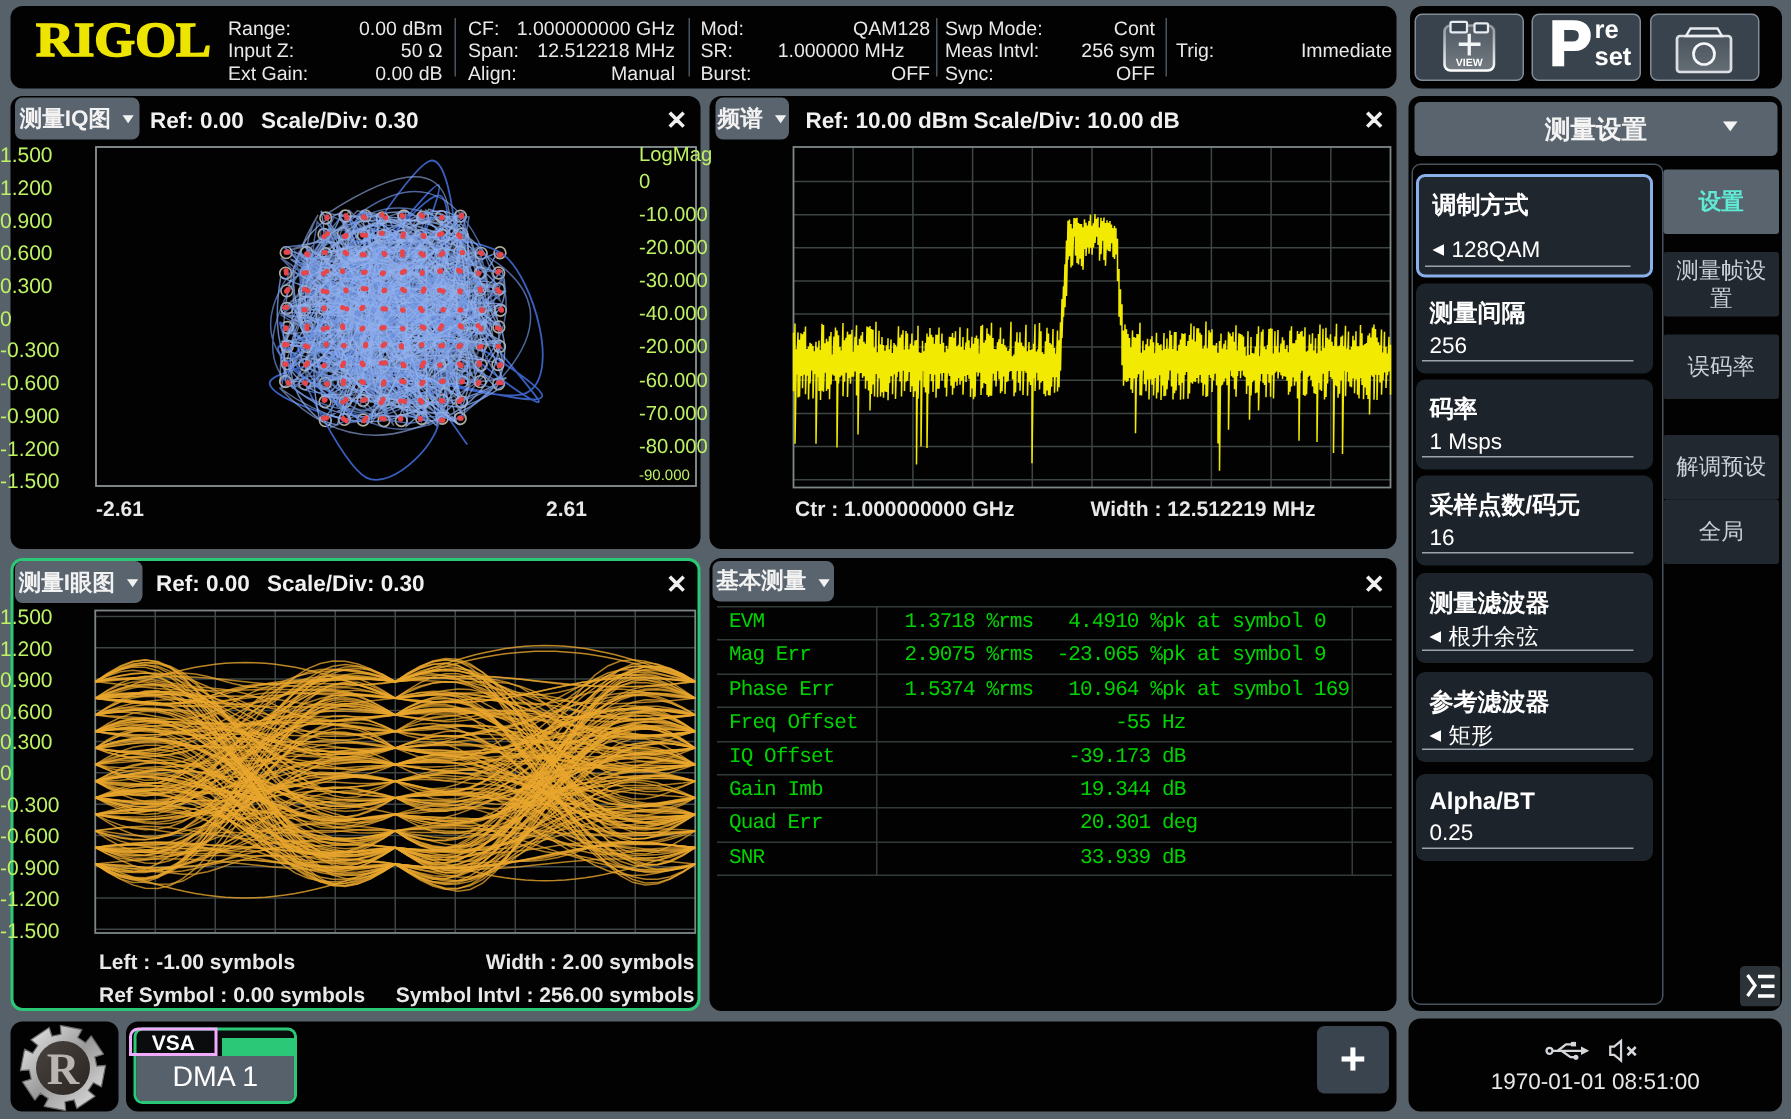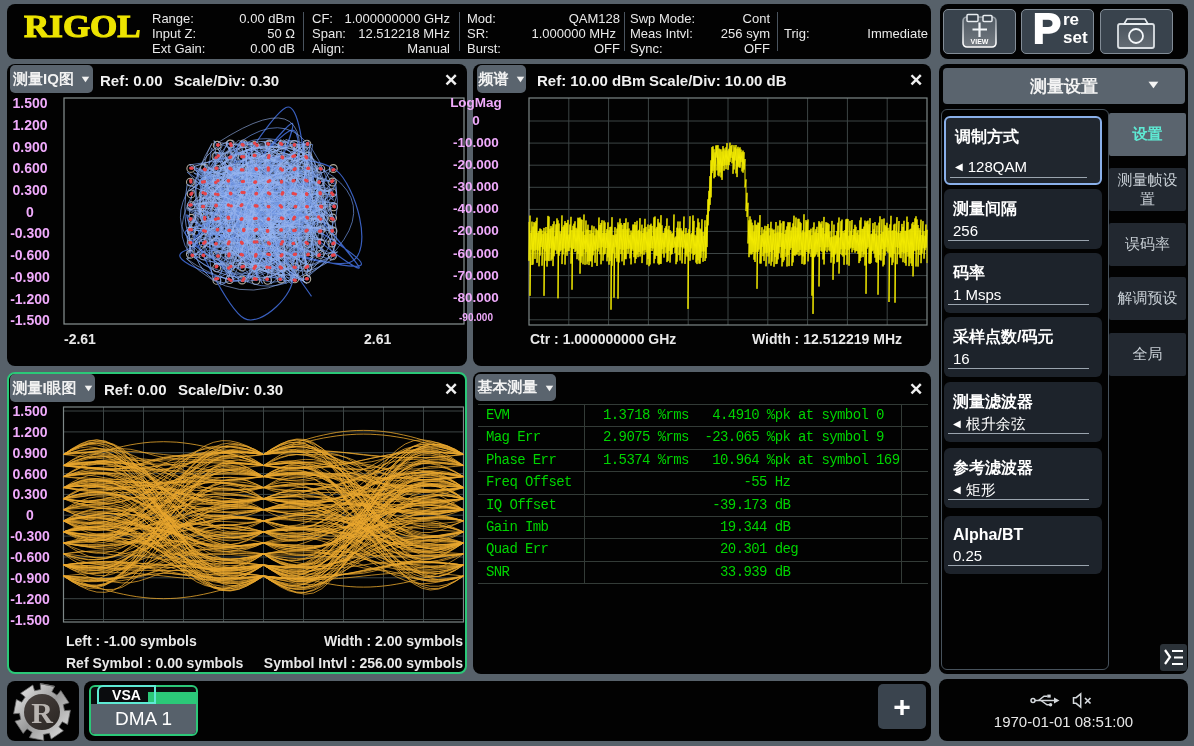--- a/index.html
+++ b/index.html
@@ -1,21 +1,21 @@
 <!DOCTYPE html>
 <html><head><meta charset="utf-8"><style>
 *{margin:0;padding:0;box-sizing:border-box}
 body{width:1194px;height:746px;background:#57616a;font-family:"Liberation Sans",sans-serif;position:relative;overflow:hidden}
 .abs{position:absolute}
 .panel{position:absolute;background:#020202;border-radius:8px}
 .tab{position:absolute;background:#5a646e;border-radius:5px;color:#f2f2f2;font-size:15px;font-weight:bold;display:flex;align-items:center;justify-content:center}
 .tab .dn{font-size:9px;margin-left:7px;transform:scaleX(1.4)}
 .ttl{position:absolute;color:#f0f0f0;font-size:15px;font-weight:bold;white-space:nowrap}
 .x{position:absolute;color:#f0f0f0;font-size:17px;font-weight:bold}
-.ylab{position:absolute;color:#f0abfc;font-size:14px;font-weight:bold;text-align:center;white-space:nowrap}
+.ylab{position:absolute;color:#bef264;font-size:14px;font-weight:normal;text-align:left;white-space:nowrap}
 .ft{position:absolute;color:#e8e8e8;font-size:14px;font-weight:bold;white-space:nowrap}
 .tb{color:#e9e9e9;font-size:13px;position:absolute;white-space:nowrap}
 .tbv{text-align:right}
 .mi{position:absolute;left:944px;width:158px;background:#1d232b;border-radius:6px;color:#fff}
 .mi .lb{position:absolute;left:9px;font-size:16px;font-weight:bold;white-space:nowrap}
 .mi .vl{position:absolute;left:9px;font-size:15px;white-space:nowrap}
 .mi .ul{position:absolute;left:4px;right:13px;height:1px;background:#9aa4ae}
 .stab{position:absolute;left:1109px;width:77px;background:#222830;color:#c9d0d6;font-size:15px;display:flex;align-items:center;justify-content:center;text-align:center;border-radius:2px}
 </style></head><body>
 
@@ -29,21 +29,21 @@
 <div class="tb tbv" style="left:152px;top:40.5px;width:143px">0.00 dB</div>
 <div class="tb" style="left:312px;top:10.5px">CF:</div>
 <div class="tb tbv" style="left:312px;top:10.5px;width:138px">1.000000000 GHz</div>
 <div class="tb" style="left:312px;top:25.5px">Span:</div>
 <div class="tb tbv" style="left:312px;top:25.5px;width:138px">12.512218 MHz</div>
 <div class="tb" style="left:312px;top:40.5px">Align:</div>
 <div class="tb tbv" style="left:312px;top:40.5px;width:138px">Manual</div>
 <div class="tb" style="left:467px;top:10.5px">Mod:</div>
 <div class="tb tbv" style="left:467px;top:10.5px;width:153px">QAM128</div>
 <div class="tb" style="left:467px;top:25.5px">SR:</div>
-<div class="tb tbv" style="left:463px;top:25.5px;width:153px">1.000000 MHz</div>
+<div class="tb tbv" style="left:450px;top:25.5px;width:153px">1.000000 MHz</div>
 <div class="tb" style="left:467px;top:40.5px">Burst:</div>
 <div class="tb tbv" style="left:467px;top:40.5px;width:153px">OFF</div>
 <div class="tb" style="left:630px;top:10.5px">Swp Mode:</div>
 <div class="tb tbv" style="left:630px;top:10.5px;width:140px">Cont</div>
 <div class="tb" style="left:630px;top:25.5px">Meas Intvl:</div>
 <div class="tb tbv" style="left:630px;top:25.5px;width:140px">256 sym</div>
 <div class="tb" style="left:630px;top:40.5px">Sync:</div>
 <div class="tb tbv" style="left:630px;top:40.5px;width:140px">OFF</div>
 <div class="tb" style="left:784px;top:25.5px">Trig:</div>
 <div class="tb tbv" style="left:784px;top:25.5px;width:144px">Immediate</div>
@@ -523,21 +523,21 @@
 <div class="ylab" style="left:426px;top:135.1px;width:100px;font-size:13.5px">-10.000</div>
 <div class="ylab" style="left:426px;top:157.2px;width:100px;font-size:13.5px">-20.000</div>
 <div class="ylab" style="left:426px;top:179.3px;width:100px;font-size:13.5px">-30.000</div>
 <div class="ylab" style="left:426px;top:201.4px;width:100px;font-size:13.5px">-40.000</div>
 <div class="ylab" style="left:426px;top:223.4px;width:100px;font-size:13.5px">-20.000</div>
 <div class="ylab" style="left:426px;top:245.5px;width:100px;font-size:13.5px">-60.000</div>
 <div class="ylab" style="left:426px;top:267.6px;width:100px;font-size:13.5px">-70.000</div>
 <div class="ylab" style="left:426px;top:289.7px;width:100px;font-size:13.5px">-80.000</div>
 <div class="ylab" style="left:426px;top:311.8px;width:100px;font-size:10px">-90.000</div>
 <div class="ft" style="left:530px;top:331px">Ctr : 1.000000000 GHz</div>
-<div class="ft" style="left:727px;top:331px;width:200px;text-align:center">Width : 12.512219 MHz</div>
+<div class="ft" style="left:727px;top:331px;width:200px;text-align:left">Width : 12.512219 MHz</div>
 <div class="panel" style="left:7px;top:372px;width:460px;height:302px;border:2px solid #2bc878"></div>
 <svg class="abs" style="left:7px;top:372px" width="460" height="302" viewBox="0 0 460 302">
 <line x1="96.5" y1="35" x2="96.5" y2="250" stroke="#3d4545" stroke-width="1"></line>
 <line x1="136.5" y1="35" x2="136.5" y2="250" stroke="#3d4545" stroke-width="1"></line>
 <line x1="176.5" y1="35" x2="176.5" y2="250" stroke="#3d4545" stroke-width="1"></line>
 <line x1="216.5" y1="35" x2="216.5" y2="250" stroke="#3d4545" stroke-width="1"></line>
 <line x1="256.5" y1="35" x2="256.5" y2="250" stroke="#3d4545" stroke-width="1"></line>
 <line x1="296.5" y1="35" x2="296.5" y2="250" stroke="#3d4545" stroke-width="1"></line>
 <line x1="336.5" y1="35" x2="336.5" y2="250" stroke="#3d4545" stroke-width="1"></line>
 <line x1="376.5" y1="35" x2="376.5" y2="250" stroke="#3d4545" stroke-width="1"></line>
@@ -831,21 +831,21 @@
 <div class="ul" style="top:51px"></div>
 </div>
 <div class="mi" style="top:516px;height:58px;">
 <div class="lb" style="top:10px">Alpha/BT</div>
 <div class="vl" style="top:31px">0.25</div>
 <div class="ul" style="top:49px"></div>
 </div>
 <div class="stab" style="top:113px;height:43px;background:#5a646e;color:#5eead4;font-weight:bold">设置</div>
 <div class="stab" style="top:168px;height:43px;">测量帧设<br>置</div>
 <div class="stab" style="top:223px;height:43px;">误码率</div>
-<div class="stab" style="top:277px;height:43px;">解调预设</div>
+<div class="stab" style="top:290px;height:43px;">解调预设</div>
 <div class="stab" style="top:333px;height:43px;">全局</div>
 <svg class="abs" style="left:1160px;top:644px" width="27" height="27" viewBox="0 0 27 27">
 <rect x="0" y="0" width="27" height="27" rx="3" fill="#2b3238"></rect>
 <path d="M5 6 l5 7 l-5 7" stroke="#fff" stroke-width="2.2" fill="none"></path>
 <path d="M12 7 H23 M14 13.5 H23 M12 20 H23" stroke="#fff" stroke-width="2.2"></path>
 </svg>
 <div class="panel" style="left:7px;top:681px;width:72px;height:60px"></div>
 <svg class="abs" style="left:13px;top:683px" width="58" height="58" viewBox="0 0 58 58">
 <defs>
 <linearGradient id="gr" x1="0" y1="0" x2="1" y2="1">
@@ -861,21 +861,21 @@
 <g transform="translate(29,29)">
 <path d="M-1.8 -28.4 L12.6 -25.6 L9.8 -20.3 L15.0 -16.8 L18.8 -21.4 L27.0 -9.2 L21.2 -7.4 L22.5 -1.3 L28.4 -1.8 L25.6 12.6 L20.3 9.8 L16.8 15.0 L21.4 18.8 L9.2 27.0 L7.4 21.2 L1.3 22.5 L1.8 28.4 L-12.6 25.6 L-9.8 20.3 L-15.0 16.8 L-18.8 21.4 L-27.0 9.2 L-21.2 7.4 L-22.5 1.3 L-28.4 1.8 L-25.6 -12.6 L-20.3 -9.8 L-16.8 -15.0 L-21.4 -18.8 L-9.2 -27.0 L-7.4 -21.2 L-1.3 -22.5 L-1.8 -28.4 L12.6 -25.6 Z" fill="url(#gr)" stroke="#6a6a6a" stroke-width="0.8" stroke-linejoin="round"></path>
 <circle r="18" fill="url(#gr2)"></circle>
 <text x="0" y="10.5" text-anchor="middle" font-family="Liberation Serif" font-weight="bold" font-size="30" fill="#c0bcb8" opacity="0.95">R</text>
 </g>
   </svg>
 <div class="panel" style="left:84px;top:681px;width:847px;height:60px"></div>
 <div class="abs" style="left:89px;top:685px;width:109px;height:51px;border:2px solid #2bc878;border-radius:6px;background:#0a0c0e"></div>
 <div class="abs" style="left:148px;top:692px;width:48px;height:12px;background:#2bc878"></div>
 <div class="abs" style="left:91px;top:704px;width:105px;height:30px;background:#57616b;border-radius:0 0 4px 4px;color:#fff;font-size:19px;display:flex;align-items:center;justify-content:center">DMA 1</div>
-<div class="abs" style="left:97px;top:685px;width:59px;height:19px;border:2px solid #5eead4;border-radius:6px 0 0 0;color:#fff;font-size:14px;font-weight:bold;text-align:center;line-height:16px">VSA</div>
+<div class="abs" style="left:86px;top:685px;width:59px;height:19px;border:2px solid #f0abfc;border-radius:6px 0 0 0;color:#fff;font-size:14px;font-weight:bold;text-align:center;line-height:16px">VSA</div>
 <div class="abs" style="left:878px;top:684px;width:48px;height:45px;background:#3a444e;border-radius:5px;color:#fff;font-size:30px;font-weight:bold;display:flex;align-items:center;justify-content:center;line-height:1">+</div>
 <div class="panel" style="left:939px;top:679px;width:249px;height:62px"></div>
 <svg class="abs" style="left:1030px;top:691px" width="64" height="19" viewBox="0 0 64 19">
 <g stroke="#d4d8dc" stroke-width="1.5" fill="none">
 <circle cx="3" cy="9.5" r="2"></circle>
 <path d="M5 9.5 H25"></path>
 <path d="M8.5 9.5 l5.5 -4.3 h3.5"></path>
 <path d="M11 9.5 l6 4.3 h3.5"></path>
 <rect x="17.3" y="3.6" width="3.4" height="3" fill="#d4d8dc" stroke="none"></rect>
 <circle cx="20.6" cy="13.8" r="1.7" fill="#d4d8dc" stroke="none"></circle>

